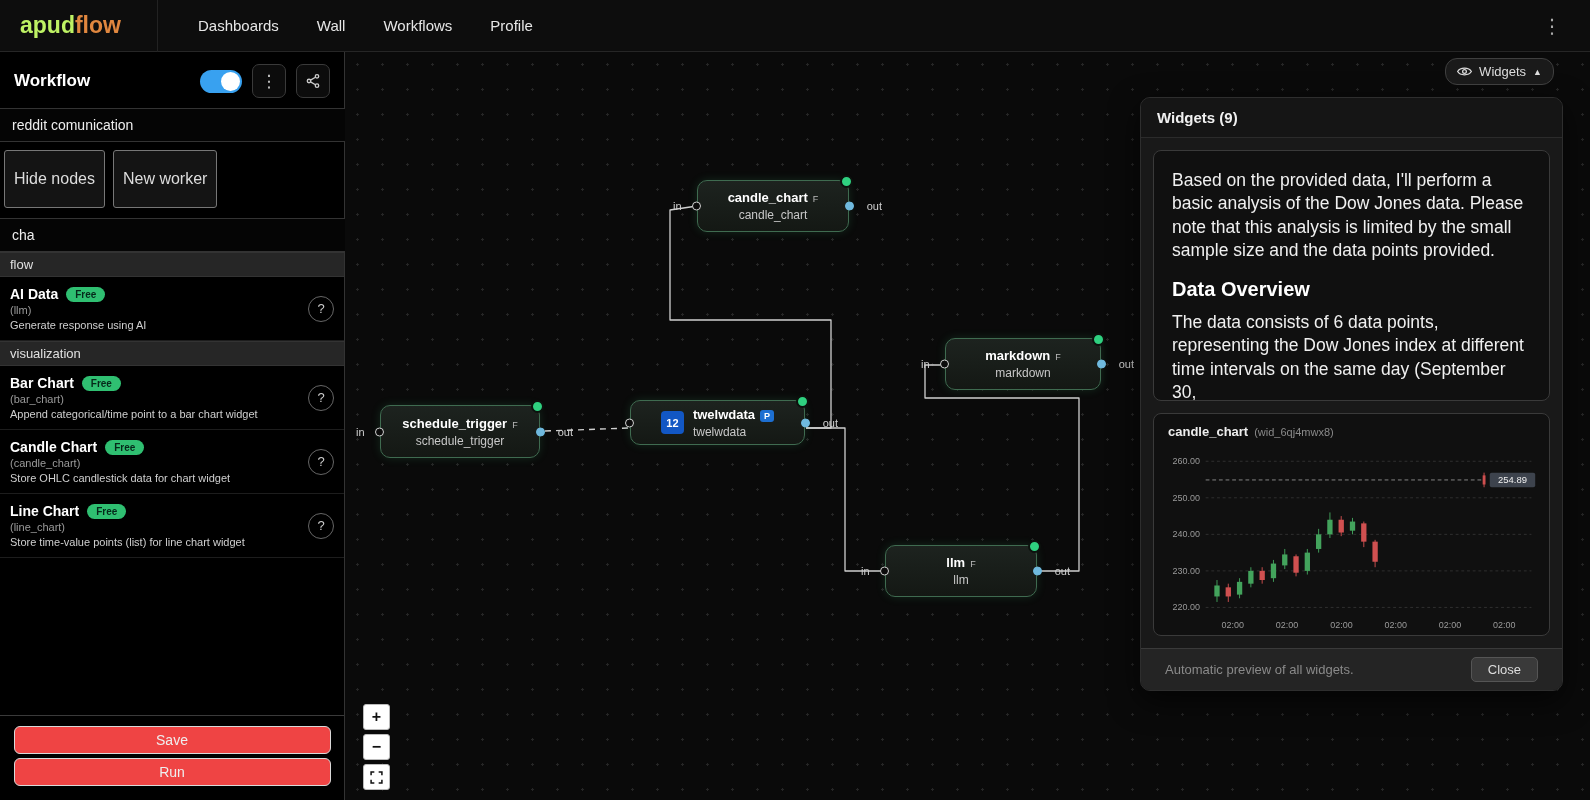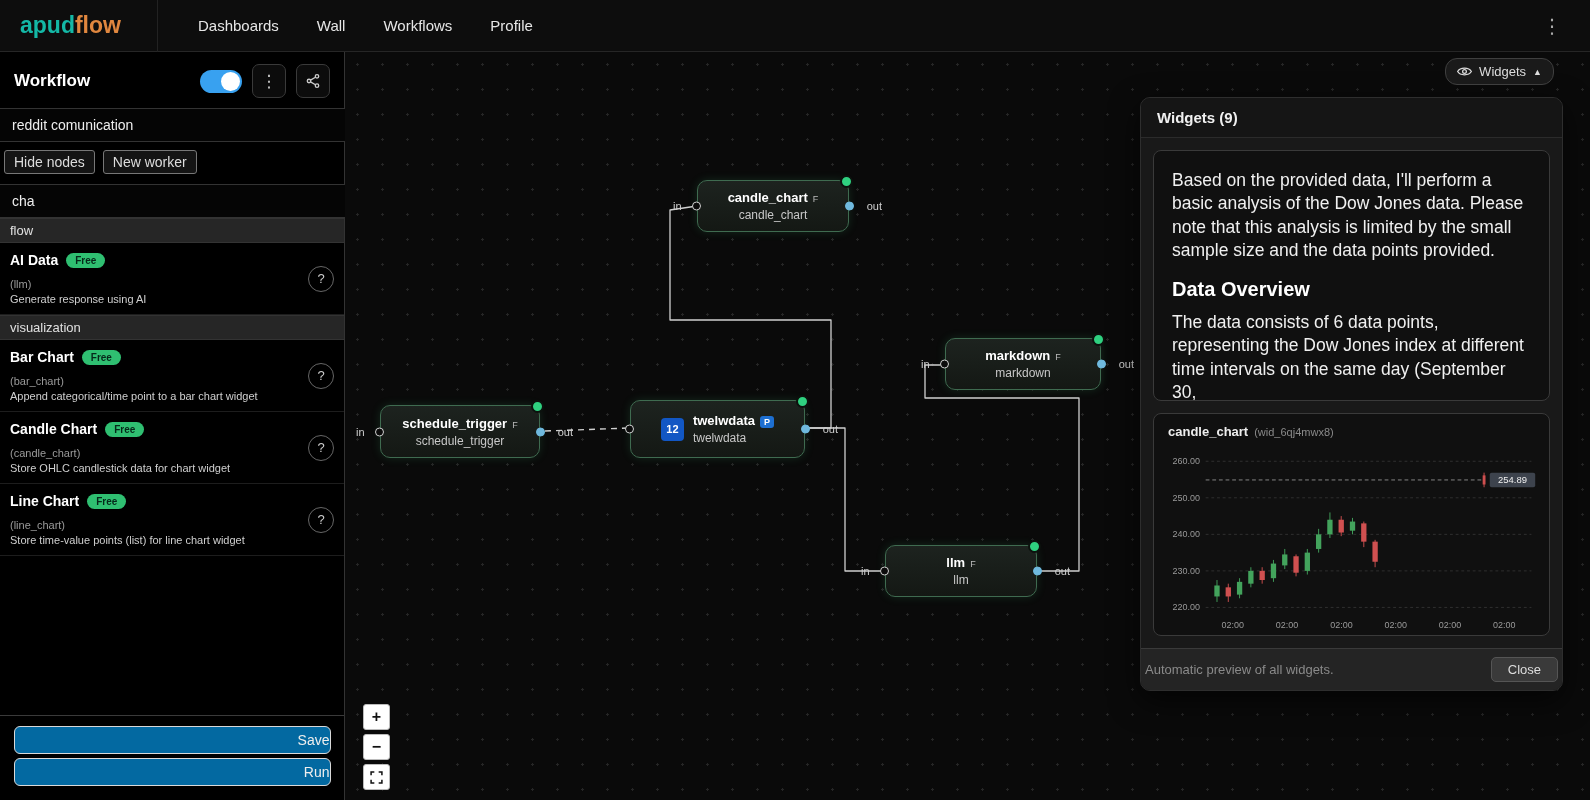--- a/index.html
+++ b/index.html
@@ -1,51 +1,51 @@
 <!DOCTYPE html>
 <html><head>
 <meta charset="utf-8">
 <style>
   * { margin:0; padding:0; box-sizing:border-box; }
   html,body { width:1590px; height:800px; overflow:hidden; background:#000; font-family:"Liberation Sans", sans-serif; color:#eee; }
 
   
   .navbar { height:52px; background:#0d0d0d; border-bottom:1px solid #262626; display:flex; align-items:center; padding:0 20px; }
   .logo { font-size:23px; font-weight:bold; padding-right:36px; border-right:1px solid #222; height:52px; display:flex; align-items:center; }
-  .logo .l1 { color:#14b8a6; }
+  .logo .l1 { color:#bef264; }
   .logo .l2 { color:#e0873f; }
   .nav-items { display:flex; gap:38px; margin-left:40px; }
   .nav-item { color:#e6e6e6; font-size:15px; cursor:pointer; }
   .nav-kebab { margin-left:auto; color:#aaa; font-size:20px; cursor:pointer; padding:4px 8px; }
 
   .app { display:flex; height:748px; }
 
   
   .sidebar { width:345px; background:#000; border-right:1px solid #333; display:flex; flex-direction:column; }
   .sb-header { display:flex; align-items:center; padding:12px 14px 10px 14px; gap:10px; }
   .sb-title { font-size:17px; font-weight:bold; color:#fff; flex:1; }
   .toggle { width:42px; height:23px; background:#38a1f0; border-radius:12px; position:relative; cursor:pointer; }
   .toggle .knob { position:absolute; top:2px; right:2px; width:19px; height:19px; border-radius:50%; background:#fff; }
   .icon-btn { width:34px; height:34px; border:1px solid #3a3a3a; border-radius:7px; background:#0c0c0c; color:#ccc; display:flex; align-items:center; justify-content:center; cursor:pointer; font-size:17px; }
   .wf-name, .sb-search { display:block; width:391px; background:#050505; border:1px solid #333; border-left:none; border-right:none; color:#eee; font-size:14px; padding:8px 12px; outline:none; }
   .sb-btn-row { display:flex; gap:8px; padding:8px 4px; }
-  .sb-small-btn { font-size:14px; color:#ddd; background:#141414; border:1px solid #777; border-radius:3px; padding:3px 9px; cursor:pointer; }
+  .sb-small-btn { font-size:16px; color:#ddd; background:#141414; border:1px solid #777; border-radius:3px; padding:19px 9px; cursor:pointer; }
   .sb-search { margin-top:2px; }
   .sb-list { flex:1; overflow:hidden; border-bottom:1px solid #3a3a3a; }
   .sb-section-header { background:#262626; border-top:1px solid #333; border-bottom:1px solid #333; padding:4px 10px; font-size:13px; color:#e0e0e0; }
   .sb-item { display:flex; padding:9px 10px; border-bottom:1px solid #1d1d1d; align-items:center; cursor:pointer; }
   .sb-item-main { flex:1; }
   .sb-item-title-row { display:flex; align-items:center; gap:8px; }
   .sb-item-title { font-size:14px; font-weight:bold; color:#fff; }
   .badge { background:#2fbf71; color:#06281a; font-size:10px; font-weight:bold; border-radius:9px; padding:2px 9px; }
-  .sb-item-code { font-size:11px; color:#9a9a9a; margin-top:10px; }
+  .sb-item-code { font-size:11px; color:#9a9a9a; margin-top:2px; }
   .sb-item-desc { font-size:11px; color:#cfcfcf; margin-top:3px; }
   .help-btn { width:26px; height:26px; border-radius:50%; border:1px solid #666; background:transparent; color:#ccc; font-size:13px; cursor:pointer; flex:none; }
   .sb-footer { padding:6px 0 10px 0; }
-  .sb-big-btn { display:block; width:317px; margin:4px auto; padding:5px 0; text-align:right; font-size:14px; color:#eee; background:#0369a1; border:1px solid #d9d9d9; border-radius:6px; cursor:pointer; }
+  .sb-big-btn { display:block; width:317px; margin:4px auto; padding:5px 0; text-align:center; font-size:14px; color:#eee; background:#ef4444; border:1px solid #d9d9d9; border-radius:6px; cursor:pointer; }
 
   
   .canvas { position:relative; width:1245px; height:748px; background-color:#0a0a0a;
     background-image:radial-gradient(circle, #262626 1.1px, transparent 1.4px); background-size:25px 25px; overflow:hidden; }
   .edges { position:absolute; inset:0; pointer-events:none; }
 
   .node { position:absolute; background:linear-gradient(#1d231f,#141814); border:1px solid #3f6b50; border-radius:10px;
     box-shadow:0 0 10px rgba(60,180,110,.18); display:flex; flex-direction:column; justify-content:center; align-items:center; z-index:2; cursor:pointer; }
   .node-title-row { display:flex; align-items:baseline; gap:5px; }
   .node-title { font-size:13px; font-weight:bold; color:#fff; }
@@ -73,21 +73,21 @@
   .wp-header { padding:11px 16px; font-size:15px; font-weight:bold; color:#f0f0f0; background:#151515; border-bottom:1px solid #2b2b2b; }
   .wp-content { flex:1; padding:12px; display:flex; flex-direction:column; gap:12px; overflow:hidden; }
   .wp-card { border:1px solid #3a3a3a; border-radius:8px; background:#101010; overflow:hidden; }
   .md-card { height:266px; padding:8px 18px 0 18px; }
   .md-p { font-size:17.5px; color:#f0f0f0; line-height:1.33; margin-top:10px; }
   .md-h { font-size:20px; font-weight:bold; color:#fff; margin-top:16px; }
   .chart-card { height:236px; padding:10px 10px 4px 10px; }
   .chart-title-row { display:flex; align-items:baseline; gap:6px; padding:0 4px 4px 4px; }
   .chart-title { font-size:13px; font-weight:bold; color:#eee; }
   .chart-id { font-size:11px; color:#8a8a8a; }
-  .wp-footer { display:flex; align-items:center; padding:8px 4px; background:#242424; border-top:1px solid #3a3a3a; }
+  .wp-footer { display:flex; align-items:center; padding:8px 24px; background:#242424; border-top:1px solid #3a3a3a; }
   .wp-footer-text { flex:1; font-size:13px; color:#8a8a8a; }
   .close-btn { background:#3a3a3a; border:1px solid #555; border-radius:5px; color:#ddd; font-size:13px; padding:4px 16px; cursor:pointer; }
 </style>
 </head>
 <body>
 
 <div class="navbar">
   <div class="logo">
     <span class="l1">apud</span>
       <span class="l2">flow</span>
@@ -229,21 +229,21 @@
       <div class="node-title-row">
         <span class="node-title">schedule_trigger</span>
         <span class="node-tag">F</span>
       </div>
       <div class="node-sub">schedule_trigger</div>
       <span class="status-dot"></span>
       <span class="port out"></span>
       <span class="port-label lbl-out">out</span>
     </div>
 
-    <div class="node" style="left:285px; top:348px; width:175px; height:58px;">
+    <div class="node" style="left:285px; top:348px; width:175px; height:45px;">
       <span class="port in"></span>
       <div class="node-row">
         <span class="node-icon">12</span>
         <div>
           <div class="node-title-row">
             <span class="node-title">twelwdata</span>
             <span class="node-tag chip">P</span>
           </div>
           <div class="node-sub">twelwdata</div>
         </div>

